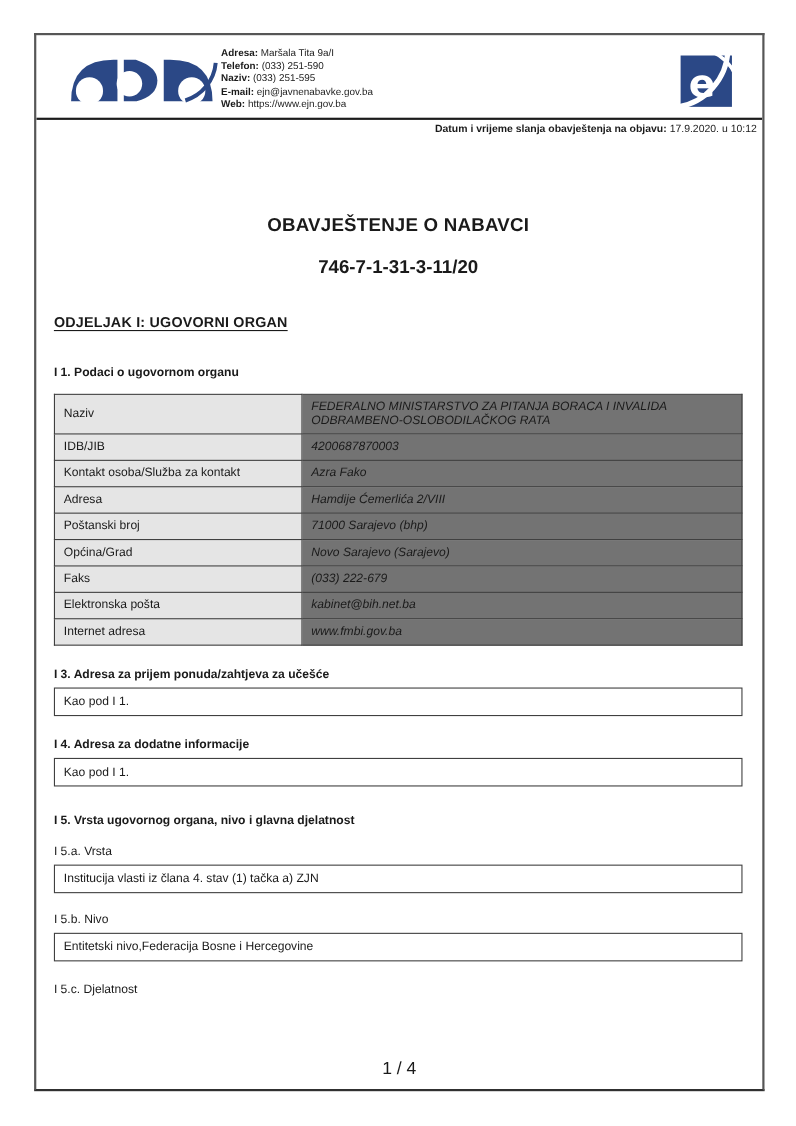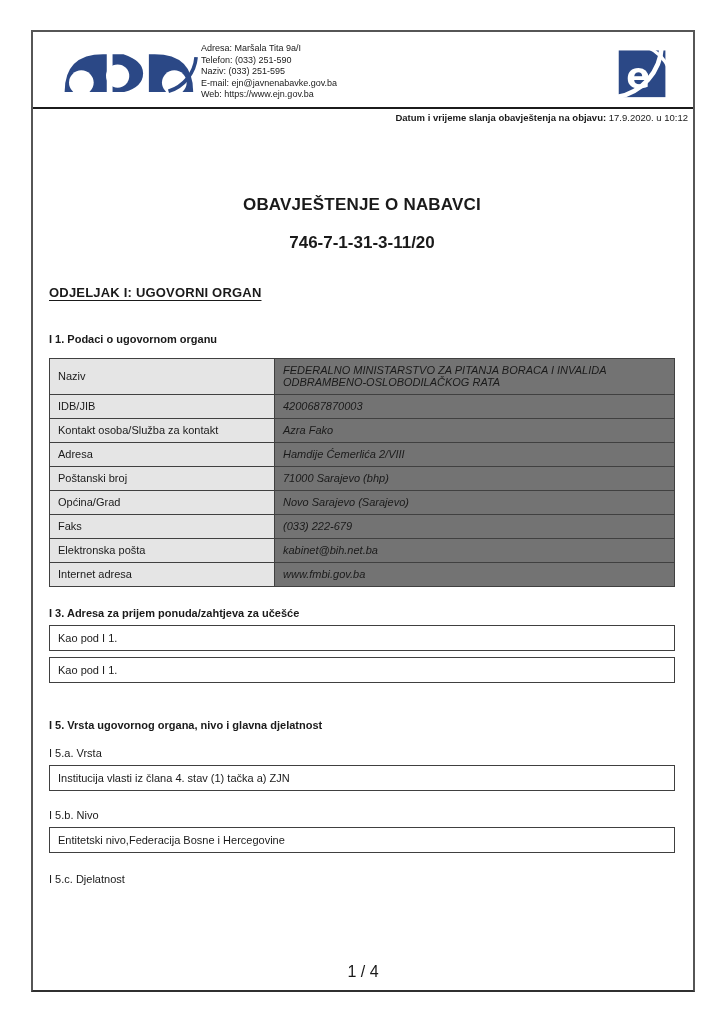--- a/index.html
+++ b/index.html
@@ -34,21 +34,21 @@
     left: 28px;
     top: 10px;
   }
   .contact-block {
     position: absolute;
     left: 168px;
     top: 11px;
     font-size: 9px;
     line-height: 11.6px;
   }
-  .contact-line b { font-weight: normal; }
+  .contact-line b { font-weight: bold; }
   .contact-line span { font-weight: normal; color: #222; }
   .logo-right {
     position: absolute;
     right: 22px;
     top: 8px;
   }
   .header-rule {
     border-top: 2px solid #1b1b1b;
     height: 0;
     margin: 0;
@@ -218,23 +218,24 @@
           <tr>
             <td class="label-cell">Internet adresa</td>
             <td class="value-cell">www.fmbi.gov.ba</td>
           </tr>
         </tbody>
     </table>
 
     <div class="sub-bold gap-lg">I 3. Adresa za prijem ponuda/zahtjeva za učešće</div>
     <div class="value-box">Kao pod I 1.</div>
 
+    <div class="sub-bold" style="margin-top:20px;">I 4. Adresa za dodatne informacije</div>
     <div class="value-box">Kao pod I 1.</div>
 
-    <div class="sub-bold" style="margin-top:36px;">I 5. Vrsta ugovornog organa, nivo i glavna djelatnost</div>
+    <div class="sub-bold" style="margin-top:25px;">I 5. Vrsta ugovornog organa, nivo i glavna djelatnost</div>
 
     <div class="sub-plain">I 5.a. Vrsta</div>
     <div class="value-box">Institucija vlasti iz člana 4. stav (1) tačka a) ZJN</div>
 
     <div class="sub-plain" style="margin-top:18px;">I 5.b. Nivo</div>
     <div class="value-box">Entitetski nivo,Federacija Bosne i Hercegovine</div>
 
     <div class="sub-plain" style="margin-top:20px;">I 5.c. Djelatnost</div>
 
   </div>

